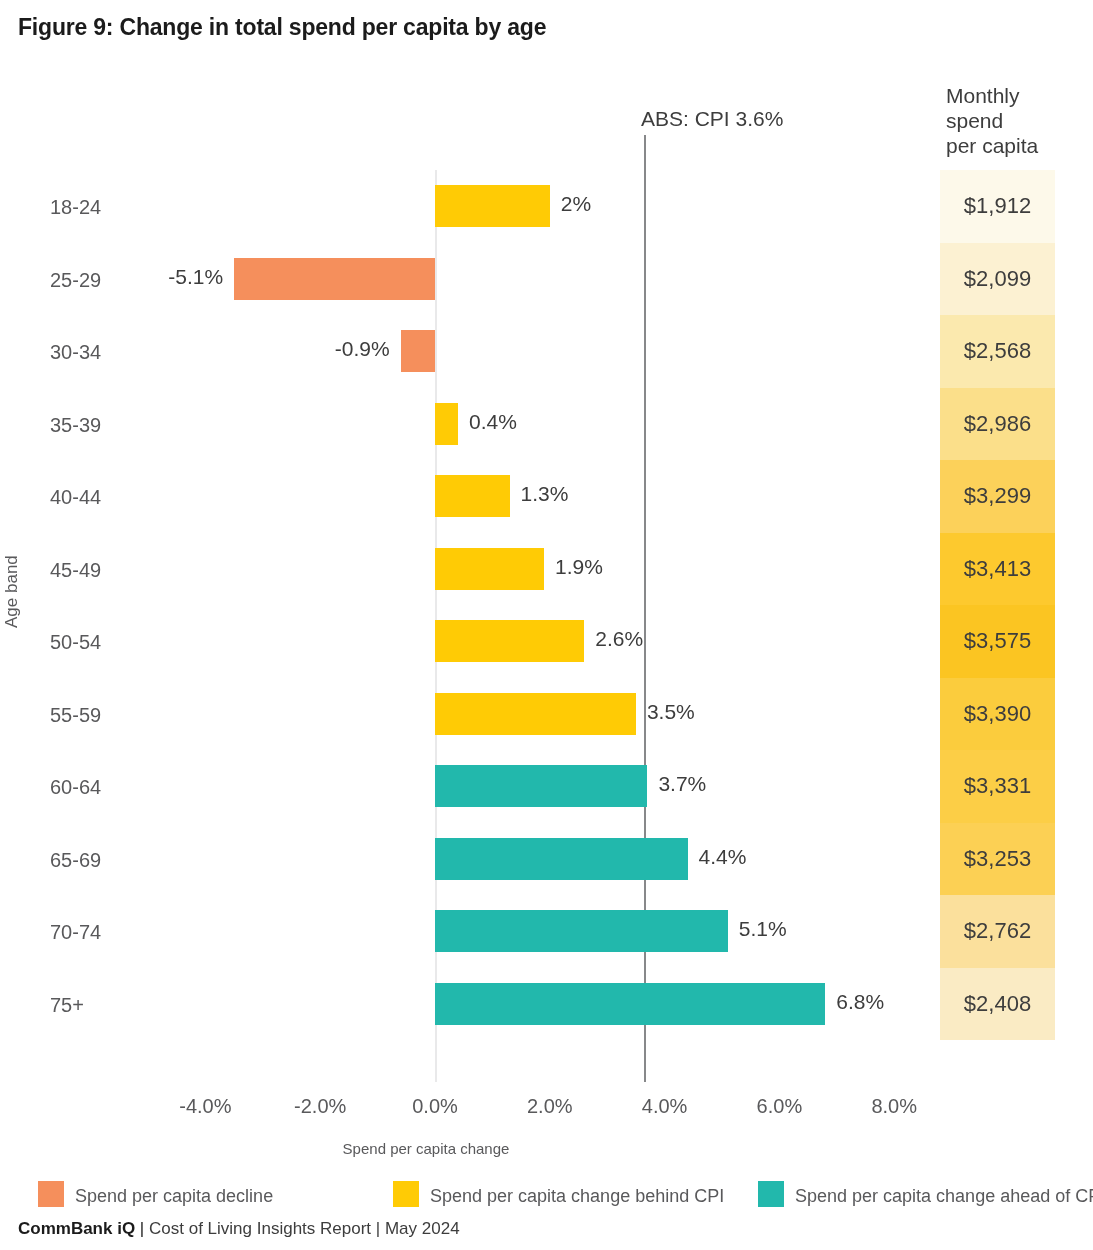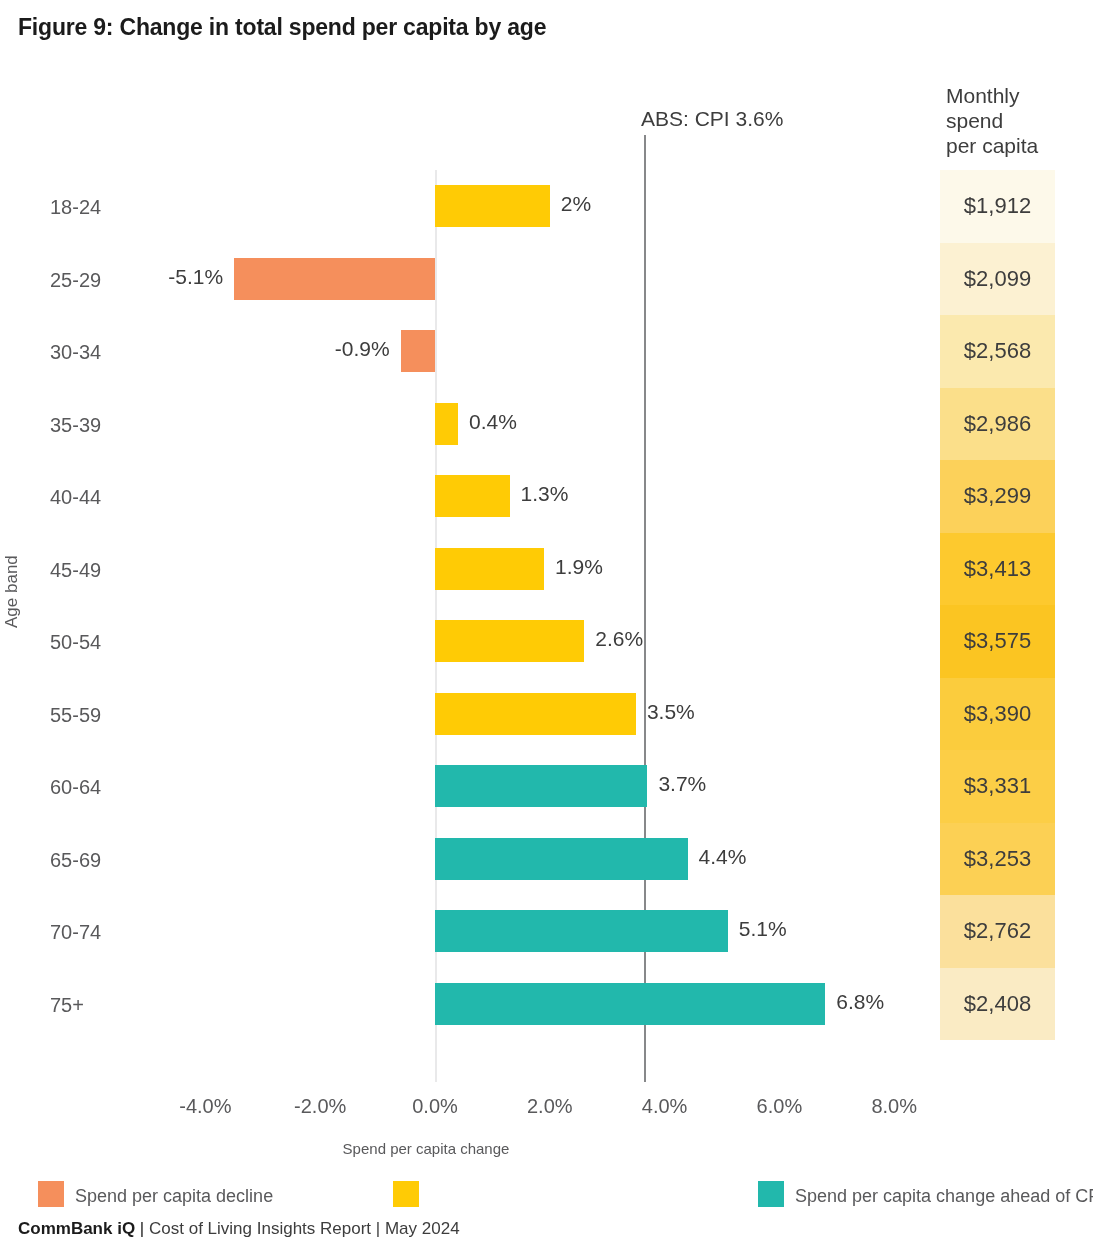--- a/index.html
+++ b/index.html
@@ -315,20 +315,21 @@
   <div id="x-axis-title">Spend per capita change</div>
   <div id="y-axis-title">Age band</div>
 
   <div id="legend">
       <div class="legend-item" style="left: 0px;">
         <span class="legend-swatch" style="background: rgb(245, 143, 92);"></span>
         <span class="legend-text">Spend per capita decline</span>
       </div>
       <div class="legend-item" style="left: 355px;">
         <span class="legend-swatch" style="background: rgb(255, 203, 5);"></span>
+        <span class="legend-text">Spend per capita change behind CPI</span>
       </div>
       <div class="legend-item" style="left: 720px;">
         <span class="legend-swatch" style="background: rgb(34, 184, 172);"></span>
         <span class="legend-text">Spend per capita change ahead of CPI</span>
       </div>
     </div>
 
   <div id="footer">
     <span class="brand">CommBank iQ</span><span class="sep"> | </span><span class="ftext">Cost of Living Insights Report | May 2024</span>
   </div>

